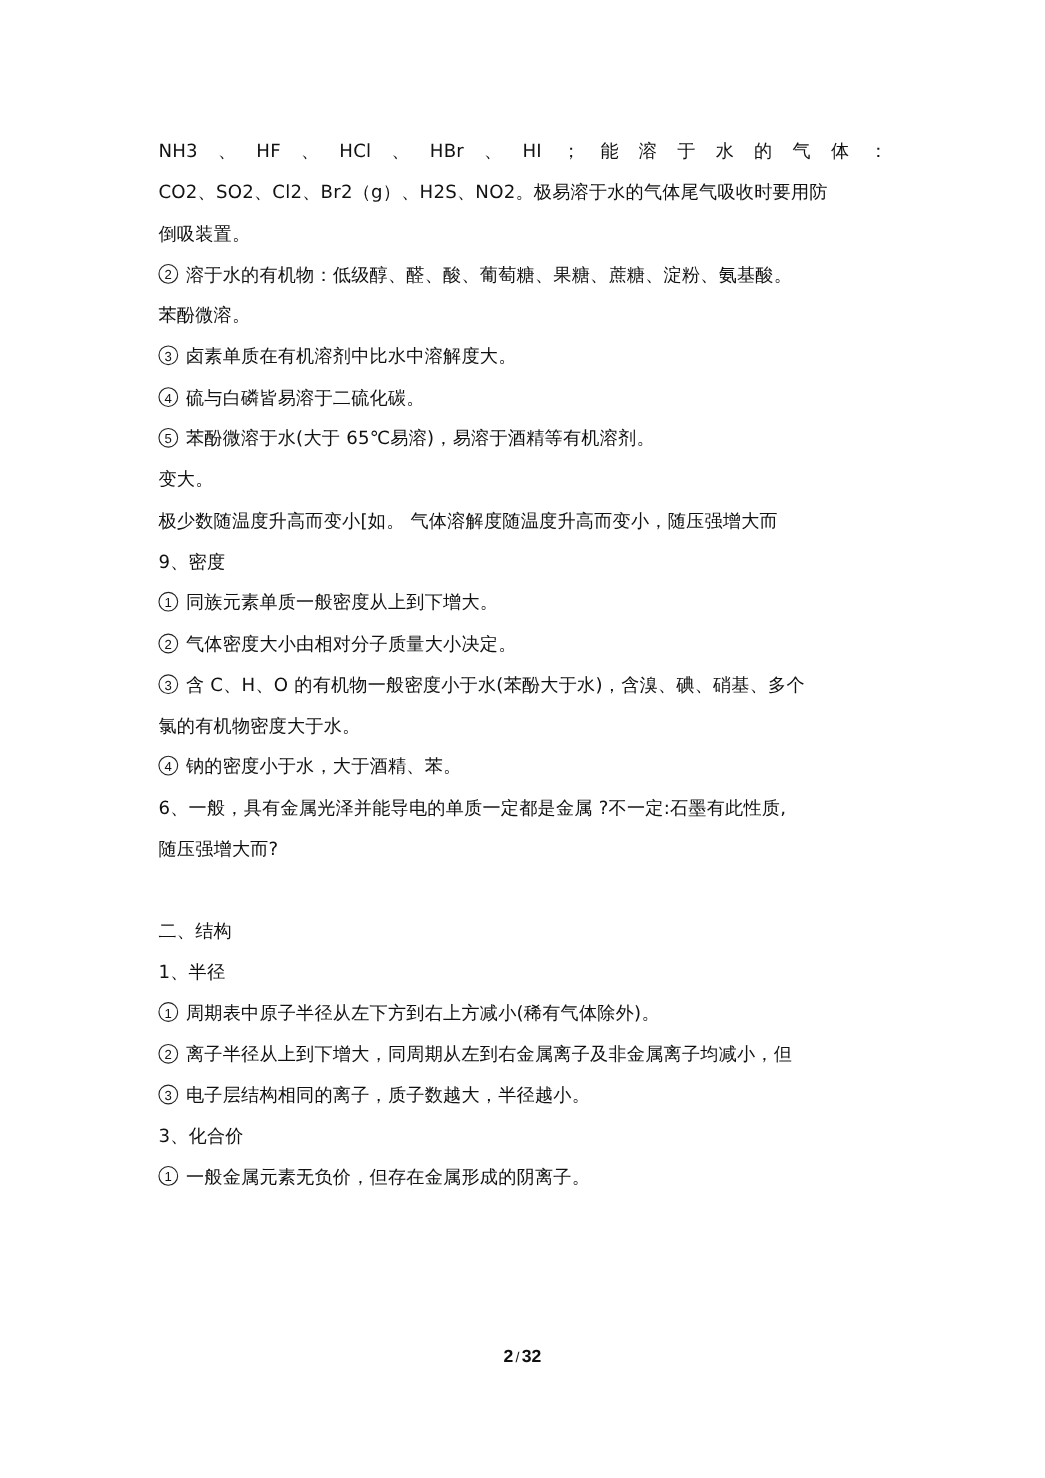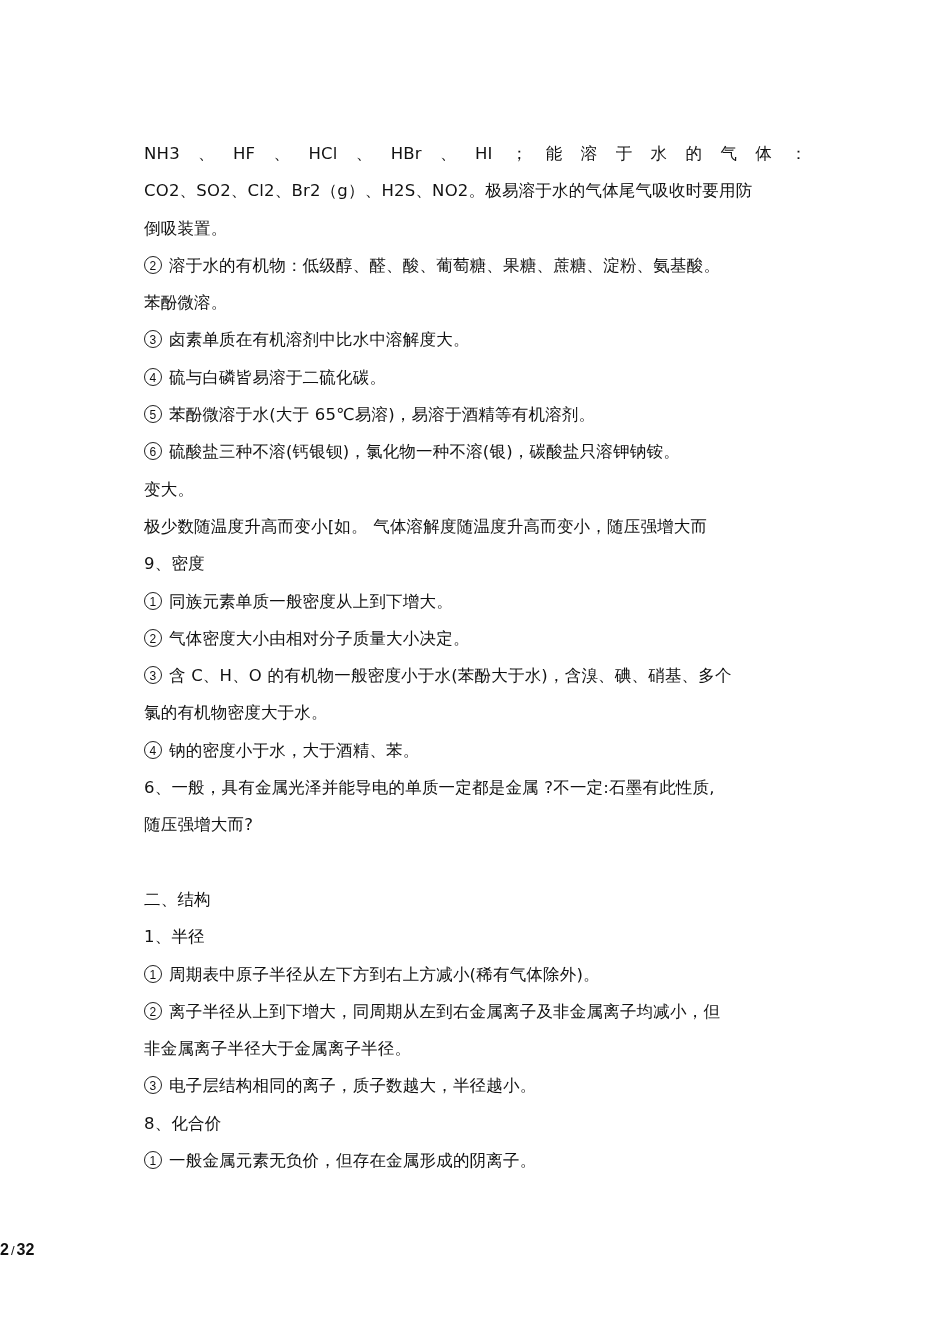--- a/index.html
+++ b/index.html
@@ -10,21 +10,21 @@
   body {
     width: 950px;
     height: 1344px;
     position: relative;
     overflow: hidden;
     font-family: "DejaVu Sans", "Liberation Sans", sans-serif;
     color: #111111;
   }
   .page {
     position: absolute;
-    left: 0; top: 16px;
+    left: 0; top: 0;
     width: 950px;
     height: 1208px;
     background: #ffffff;
   }
   .content {
     position: absolute;
     left: 144px;
     top: 119px;
     width: 663px;
   }
@@ -51,20 +51,21 @@
     vertical-align: middle;
     margin-right: 7px;
     margin-top: -3px;
     box-sizing: border-box;
     font-family: "Liberation Sans", sans-serif;
   }
   .footer {
     position: absolute;
     left: 0; right: 0;
     top: 1225px;
+    text-align: center;
     font-family: "Liberation Sans", sans-serif;
     font-weight: bold;
     font-size: 16px;
     color: #111;
   }
   .footer .slash {
     font-weight: normal;
     font-size: 13px;
     margin: 0 2px;
   }
@@ -94,37 +95,35 @@
         <span>体</span>
         <span>：</span>
       </div>
       <div class="line"><span>CO2、SO2、Cl2、Br2（g）、H2S、NO2。极易溶于水的气体尾气吸收时要用防</span></div>
       <div class="line"><span>倒吸装置。</span></div>
       <div class="line"><span class="num">2</span><span>溶于水的有机物：低级醇、醛、酸、葡萄糖、果糖、蔗糖、淀粉、氨基酸。</span></div>
       <div class="line"><span>苯酚微溶。</span></div>
       <div class="line"><span class="num">3</span><span>卤素单质在有机溶剂中比水中溶解度大。</span></div>
       <div class="line"><span class="num">4</span><span>硫与白磷皆易溶于二硫化碳。</span></div>
       <div class="line"><span class="num">5</span><span>苯酚微溶于水(大于 65℃易溶)，易溶于酒精等有机溶剂。</span></div>
-      <div class="line"><span class="num">6</span><span>硫酸盐三种不溶(钙银钡)，氯化物一种不溶(银)，碳酸盐只溶钾钠铵。</span></div>
       <div class="line"><span>变大。</span></div>
       <div class="line"><span>极少数随温度升高而变小[如。 气体溶解度随温度升高而变小，随压强增大而</span></div>
       <div class="line"><span>9、密度</span></div>
       <div class="line"><span class="num">1</span><span>同族元素单质一般密度从上到下增大。</span></div>
       <div class="line"><span class="num">2</span><span>气体密度大小由相对分子质量大小决定。</span></div>
       <div class="line"><span class="num">3</span><span>含 C、H、O 的有机物一般密度小于水(苯酚大于水)，含溴、碘、硝基、多个</span></div>
       <div class="line"><span>氯的有机物密度大于水。</span></div>
       <div class="line"><span class="num">4</span><span>钠的密度小于水，大于酒精、苯。</span></div>
       <div class="line"><span>6、一般，具有金属光泽并能导电的单质一定都是金属 ?不一定:石墨有此性质,</span></div>
       <div class="line"><span>随压强增大而?</span></div>
       <div class="blank"></div>
       <div class="line"><span>二、结构</span></div>
       <div class="line"><span>1、半径</span></div>
       <div class="line"><span class="num">1</span><span>周期表中原子半径从左下方到右上方减小(稀有气体除外)。</span></div>
       <div class="line"><span class="num">2</span><span>离子半径从上到下增大，同周期从左到右金属离子及非金属离子均减小，但</span></div>
-      <div class="line"><span>非金属离子半径大于金属离子半径。</span></div>
       <div class="line"><span class="num">3</span><span>电子层结构相同的离子，质子数越大，半径越小。</span></div>
-      <div class="line"><span>8、化合价</span></div>
+      <div class="line"><span>3、化合价</span></div>
       <div class="line"><span class="num">1</span><span>一般金属元素无负价，但存在金属形成的阴离子。</span></div>
     </div>
   <div class="footer">
     <span>2</span><span class="slash">/</span><span>32</span>
   </div>
 </div>
 
 </body></html>

